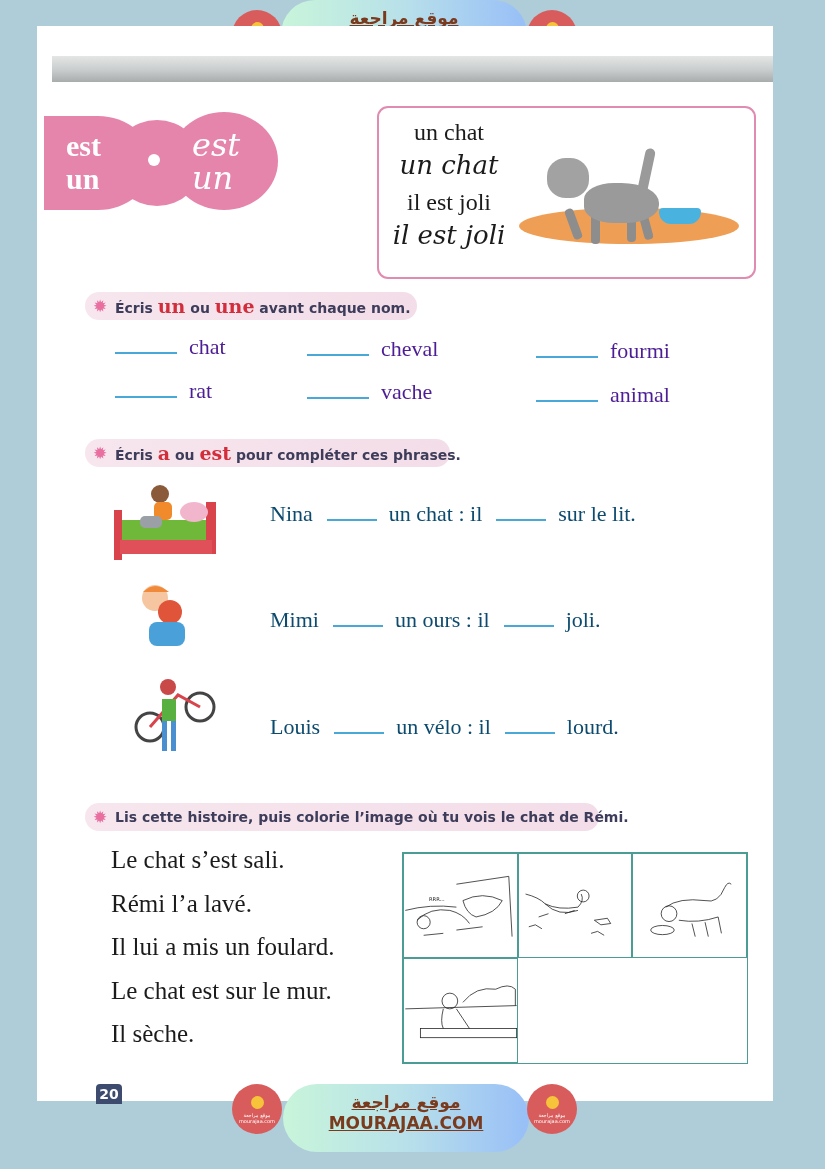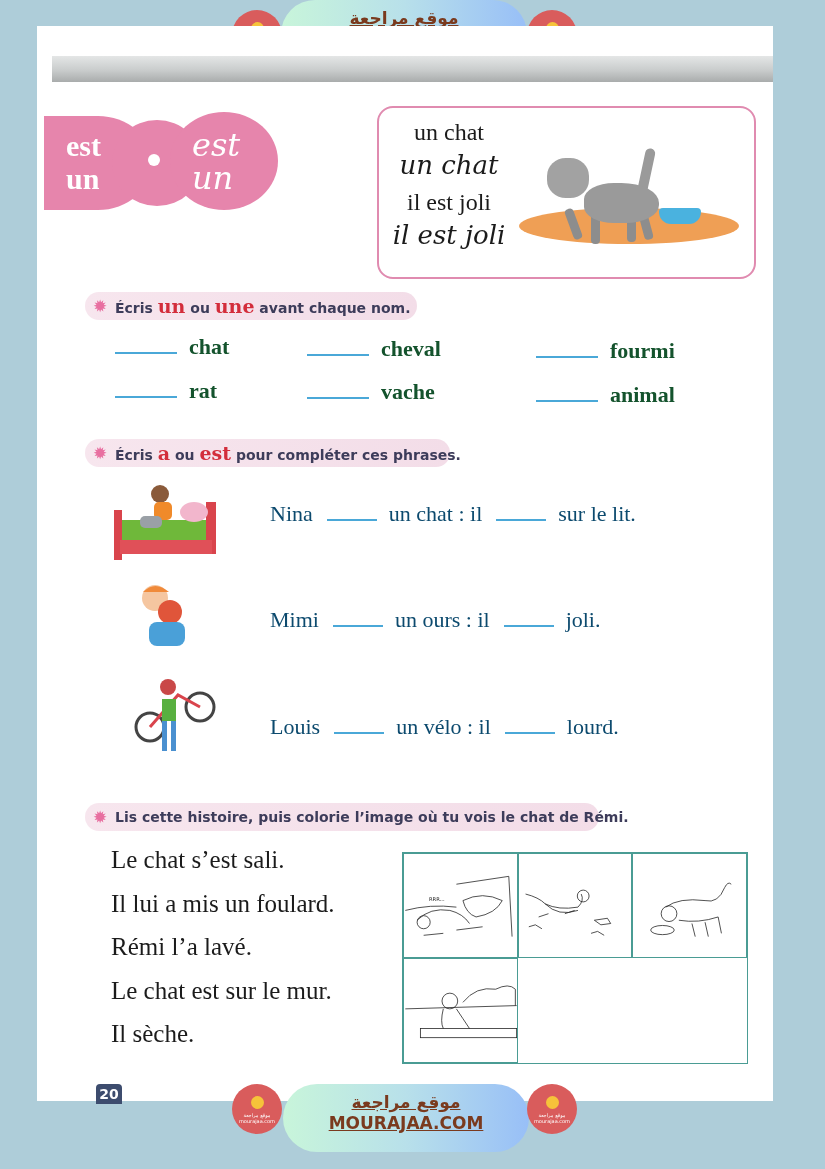--- a/index.html
+++ b/index.html
@@ -38,21 +38,21 @@
   
   .blob { position:absolute; left:52px; top:112px; width:226px; height:98px; }
   .blob .c { position:absolute; background:#e685ac; border-radius:50%; }
   .blob .txt { position:absolute; color:#fff; font-size:30px; line-height:33px; font-weight:bold; }
   .blob .cur { position:absolute; color:#fff; font-size:32px; line-height:33px; font-style:italic; font-family:"DejaVu Serif", serif; }
   .blob .mid-dot { position:absolute; left:96px; top:42px; width:12px; height:12px; background:#fff; border-radius:50%; }
 
   
   .card {
     position:absolute; left:377px; top:106px; width:375px; height:169px;
-    border:2px solid #e08bb0; border-radius:16px; background:#fff;
+    border:2px solid #e08bb0; border-radius:11px; background:#fff;
   }
   .card .words { position:absolute; left:10px; top:8px; width:120px; text-align:center; color:#1b1b1b; }
   .card .print { font-size:24px; line-height:32px; }
   .card .script { font-size:26px; line-height:34px; font-style:italic; font-family:"DejaVu Serif", serif; }
   .card .rug { position:absolute; left:140px; top:100px; width:220px; height:36px; background:#ef9f55; border-radius:50%; }
   .card .bowl { position:absolute; left:280px; top:100px; width:42px; height:16px; background:#4ab2df; border-radius:4px 4px 12px 12px; }
   .card .cat-body { position:absolute; left:205px; top:75px; width:75px; height:40px; background:#9a9a9a; border-radius:40% 50% 45% 40%; }
   .card .cat-head { position:absolute; left:168px; top:50px; width:42px; height:40px; background:#a2a2a2; border-radius:45%; }
   .card .cat-tail { position:absolute; left:262px; top:40px; width:10px; height:50px; background:#9a9a9a; border-radius:6px; transform:rotate(12deg); }
   .card .leg { position:absolute; width:9px; height:32px; background:#8d8d8d; border-radius:4px; }
@@ -63,21 +63,21 @@
     background:linear-gradient(90deg,#f7e6ee,#f3dde8);
     font-family:"DejaVu Sans", sans-serif; font-weight:bold; font-size:14px;
     color:#3d3c5a; line-height:28px; padding-left:30px; white-space:nowrap;
   }
   .instr .star { position:absolute; left:8px; top:0; color:#e86fa0; font-size:17px; }
   .instr .red { color:#d32d3b; font-family:"DejaVu Serif", serif; font-size:19px; }
 
   .blank { display:inline-block; width:62px; border-bottom:2px solid #4aa8d8; vertical-align:baseline; margin-right:12px; }
   .blank.s { width:50px; margin:0 12px 0 14px; }
 
-  .noun { position:absolute; font-size:22px; color:#14532d;font-weight:bold; }
+  .noun { position:absolute; font-size:22px; color:#4c1d95; }
 
   .sentence { position:absolute; left:270px; font-size:22px; color:#0c4a6e; white-space:nowrap; }
 
   .illus { position:absolute; }
   .story { position:absolute; left:111px; top:846px; font-size:25px; color:#1b1b1b; }
   .story div { height:43.5px; }
 
   .grid {
     position:absolute; left:402px; top:852px; width:344px; height:210px;
     border:1.5px solid #4a9c94; display:grid; grid-template-columns:1fr 1fr 1fr; grid-template-rows:1fr 1fr;
@@ -203,22 +203,22 @@
   <span>Louis</span><span class="blank s"></span><span>un vélo : il</span><span class="blank s"></span><span>lourd.</span>
 </div>
 
 <div class="instr" style="left:85px;top:803px;width:484px;">
   <span class="star">✹</span>
   <span>Lis cette histoire, puis colorie l’image où tu vois le chat de Rémi.</span>
 </div>
 
 <div class="story">
   <div>Le chat s’est sali.</div>
+  <div>Rémi l’a lavé.</div>
   <div>Il lui a mis un foulard.</div>
-  <div>Rémi l’a lavé.</div>
   <div>Le chat est sur le mur.</div>
   <div>Il sèche.</div>
 </div>
 
 <div class="grid">
   <div class="cell">
     <svg viewBox="0 0 172 105" fill="none" stroke="#222" stroke-width="1.2">
       <path d="M80 20 L160 8 L165 100"></path>
       <path d="M2 60 Q40 50 80 55"></path>
       <path d="M20 75 Q40 55 70 60 Q90 65 100 80"></path>

